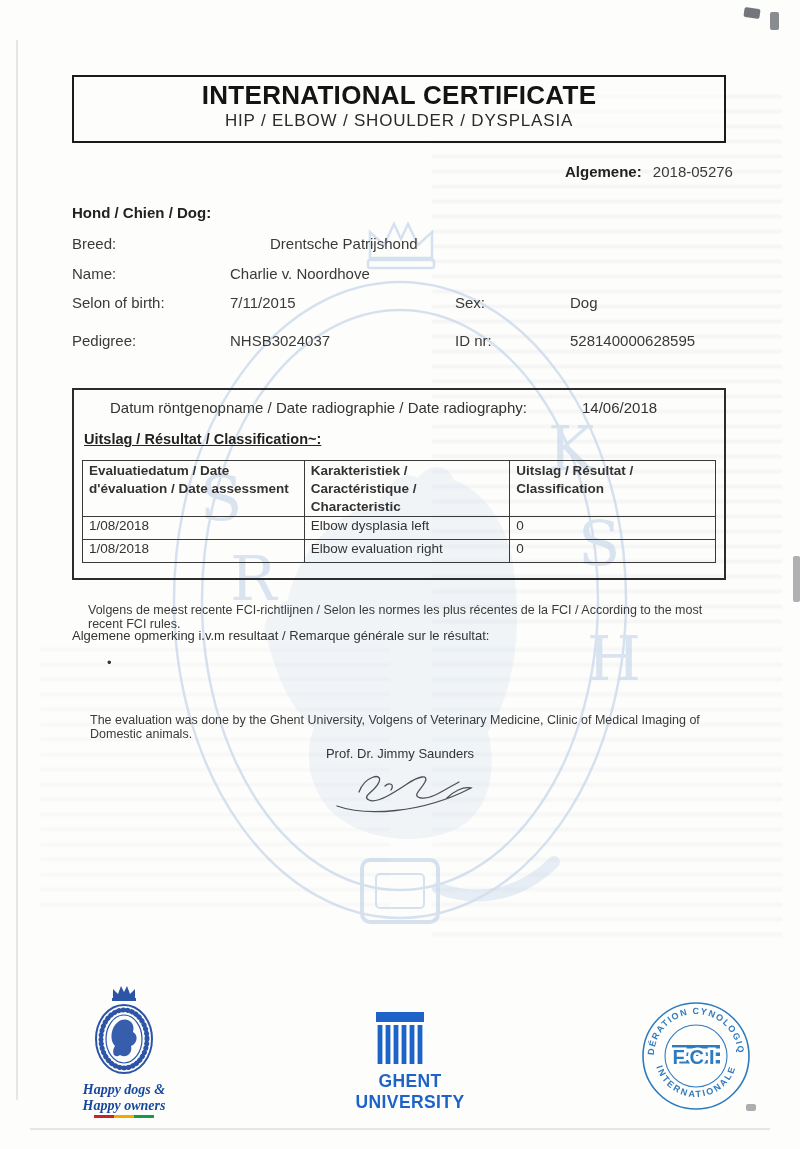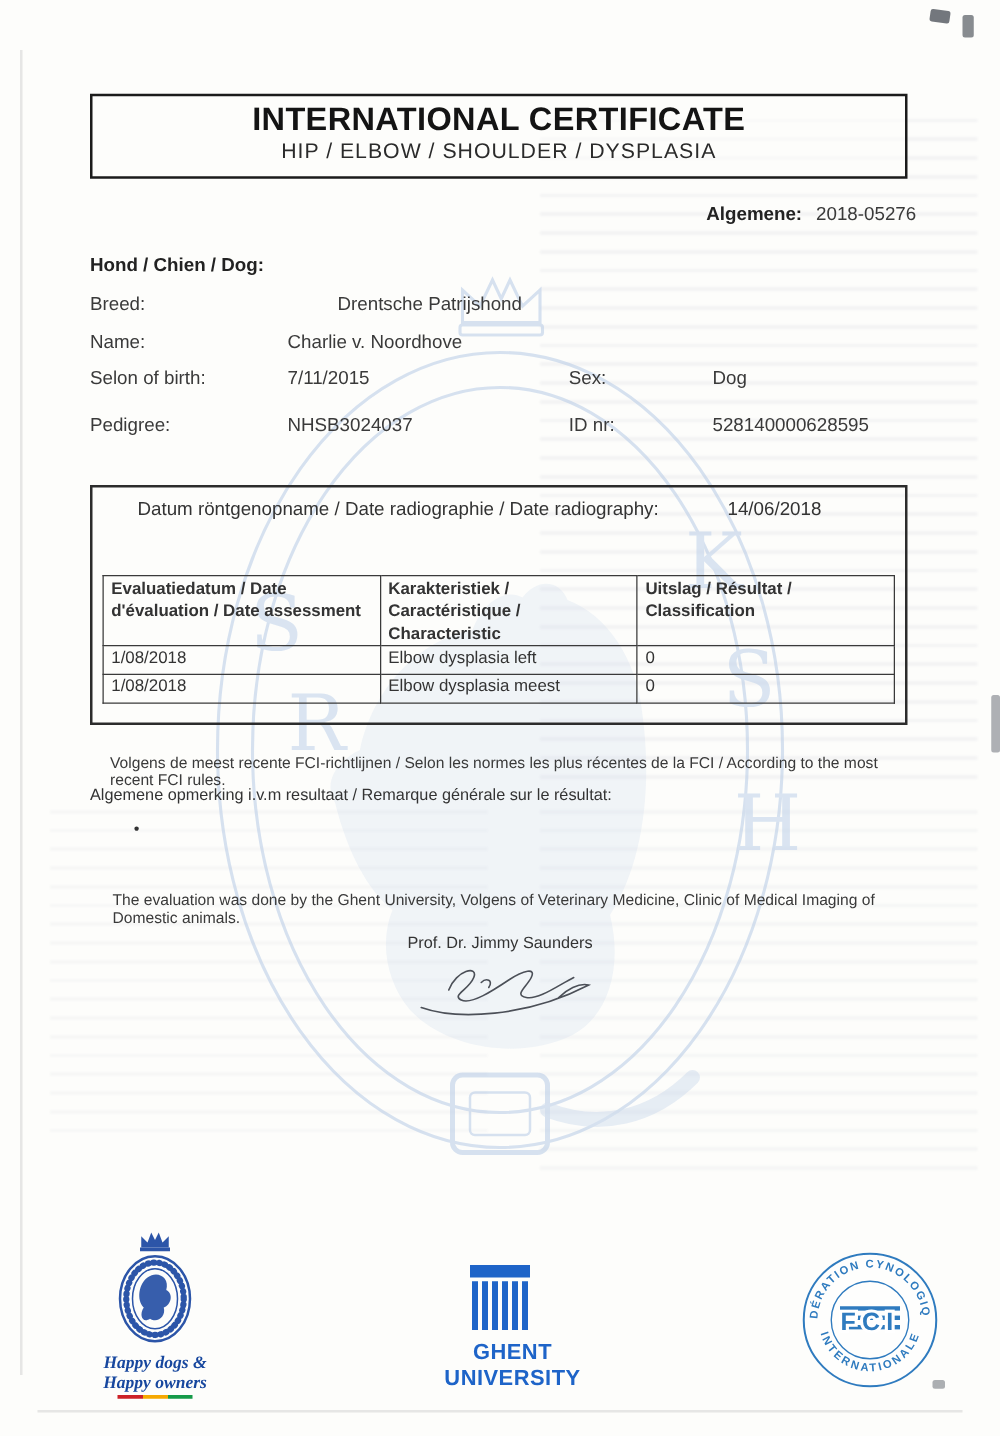--- a/index.html
+++ b/index.html
@@ -101,20 +101,21 @@
     <div class="abs value" style="left:570px;top:294px;">Dog</div>
 
     <div class="abs label" style="left:72px;top:332px;">Pedigree:</div>
     <div class="abs value" style="left:230px;top:332px;">NHSB3024037</div>
     <div class="abs label" style="left:455px;top:332px;">ID nr:</div>
     <div class="abs value" style="left:570px;top:332px;">528140000628595</div>
 
     <div class="abs results-box">
       <div class="abs rad-label">Datum röntgenopname / Date radiographie / Date radiography:</div>
       <div class="abs rad-value">14/06/2018</div>
+      <div class="abs class-head">Uitslag / Résultat / Classification~:</div>
 
       <table class="rtable">
         <colgroup>
             <col style="width:222px;">
             <col style="width:206px;">
             <col style="width:206px;">
           </colgroup>
         <thead>
           <tr>
             <th>Evaluatiedatum / Date d'évaluation / Date assessment</th>
@@ -123,21 +124,21 @@
           </tr>
         </thead>
         <tbody>
           <tr>
             <td>1/08/2018</td>
             <td>Elbow dysplasia left</td>
             <td>0</td>
           </tr>
           <tr>
             <td>1/08/2018</td>
-            <td>Elbow dysplasia meest</td>
+            <td>Elbow evaluation right</td>
             <td>0</td>
           </tr>
         </tbody>
       </table>
     </div>
 
     <div class="abs remark" style="left:72px;top:628px;width:640px;">Algemene opmerking i.v.m resultaat / Remarque générale sur le résultat:</div>
     <div class="abs small-note" style="left:88px;top:603px;width:630px;">Volgens de meest recente FCI-richtlijnen / Selon les normes les plus récentes de la FCI / According to the most recent FCI rules.</div>
     <div class="abs remark" style="left:107px;top:655px;">•</div>
     <div class="abs small-note" style="left:90px;top:713px;width:640px;">The evaluation was done by the Ghent University, Volgens of Veterinary Medicine, Clinic of Medical Imaging of Domestic animals.</div>

